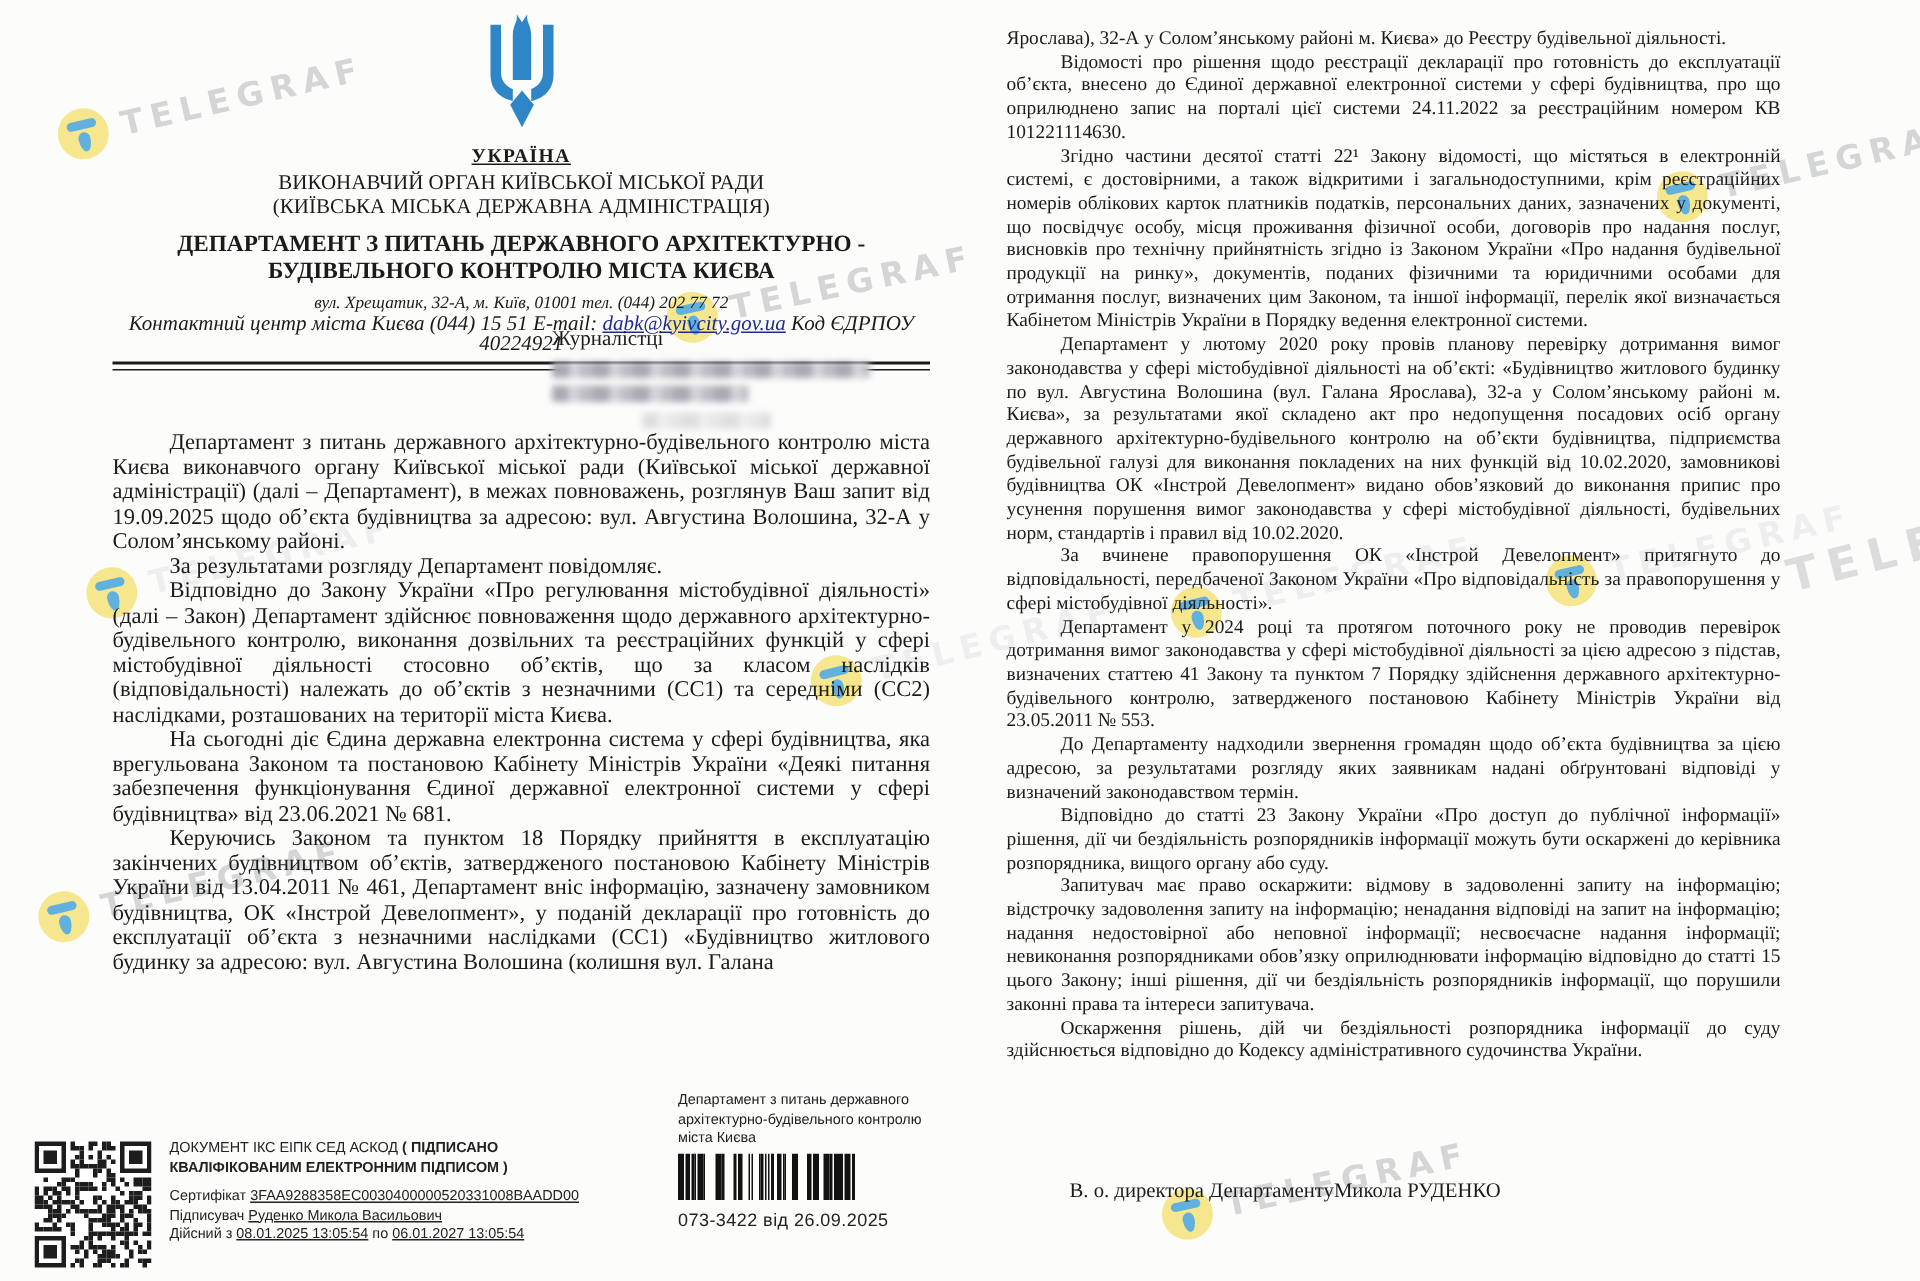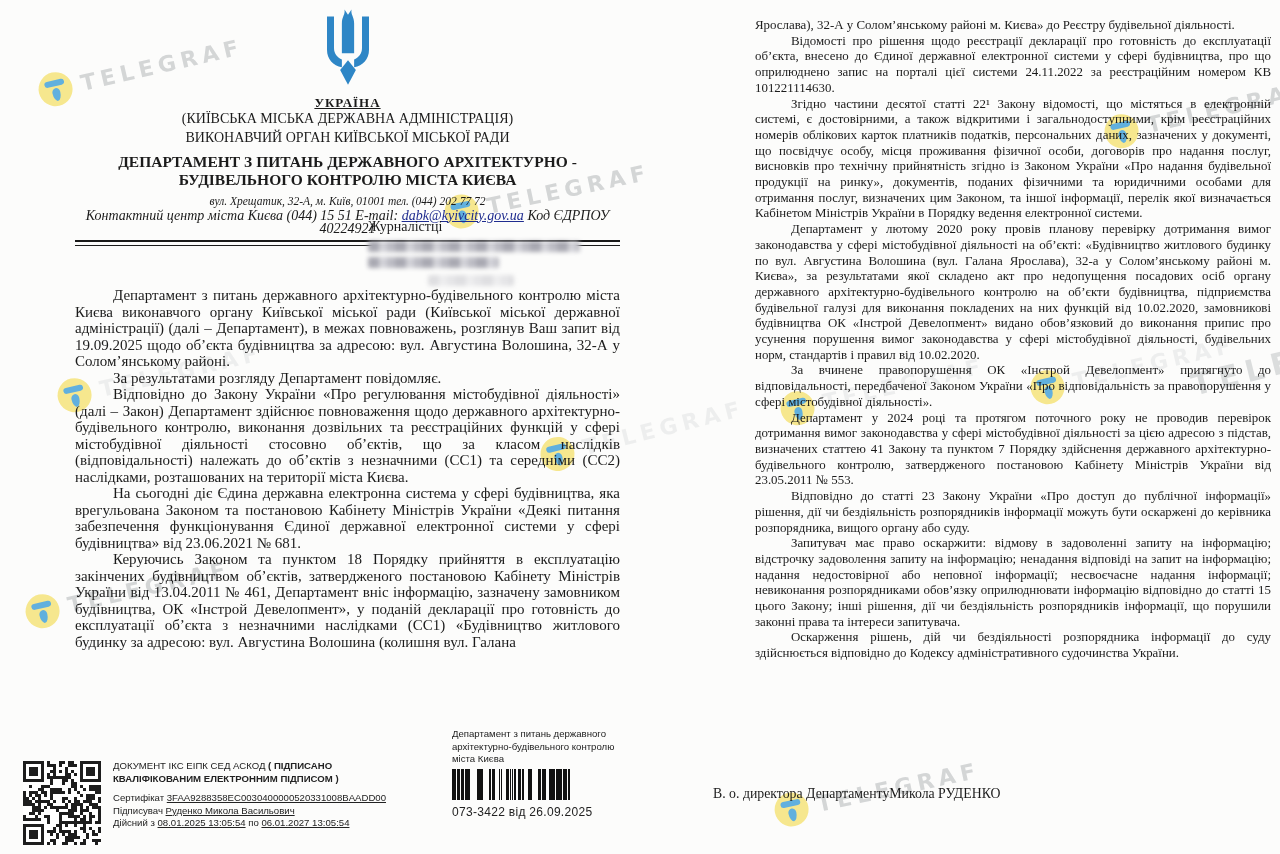--- a/index.html
+++ b/index.html
@@ -35,21 +35,21 @@
   .redact{height:11px;border-radius:2px;filter:blur(2.2px);
           background:repeating-linear-gradient(90deg,#a9a9b2 0 11px,#d2d2d8 11px 19px,#bcbcc4 19px 27px);}
   .redact.r1{width:212px;margin-top:6px;}
   .redact.r2{width:131px;margin-top:5px;}
   .redact.r3{width:86px;margin-top:7px;margin-left:60px;opacity:.35;}
   
   .col{position:absolute;}
   .col p{margin:0;text-align:justify;}
   .col-left{left:75px;top:287px;width:545px;}
   .col-left p{font-size:15px;line-height:16.5px;text-indent:38px;}
-  .col-right{left:755px;top:18px;width:516px;font-family:Liberation Serif, serif;}
+  .col-right{left:671px;top:18px;width:516px;font-family:Liberation Serif, serif;}
   .col-right p{font-size:12.9px;line-height:15.7px;text-indent:36px;}
   .col-right p.no-indent{text-indent:0;}
   
   .sig-row{position:absolute;left:713px;top:786px;width:516px;display:flex;
            font-size:13.8px;}
   
   .esign{position:absolute;left:23px;top:760px;display:flex;}
   .qr{width:78px;height:86px;}
   .esign-text{margin-left:12px;width:300px;font-family:"Liberation Sans",sans-serif;
               font-size:9.6px;line-height:12.5px;color:#222;}
@@ -114,22 +114,22 @@
       <svg class="emblem" viewBox="0 0 64 96">
         <g fill="#2e86c6">
           <path d="M28 4 c1 6 -3 8 -3 16 v34 h14 v-34 c0 -8 -4 -10 -3 -16 l-4 6 z"></path>
           <path d="M8 12 h8 v36 c0 7 4 11 9 13 v9 c-10 -2 -17 -9 -17 -20 z"></path>
           <path d="M56 12 h-8 v36 c0 7 -4 11 -9 13 v9 c10 -2 17 -9 17 -20 z"></path>
           <path d="M32 62 l9 11 -9 17 -9 -17 z"></path>
           <path d="M22 86 h20 v4 h-20 z" opacity=".0"></path>
         </g>
       </svg>
       <div class="country">УКРАЇНА</div>
+      <div class="org">ВИКОНАВЧИЙ ОРГАН КИЇВСЬКОЇ МІСЬКОЇ РАДИ</div>
       <div class="org" style="margin-top:0;">(КИЇВСЬКА МІСЬКА ДЕРЖАВНА АДМІНІСТРАЦІЯ)</div>
-      <div class="org">ВИКОНАВЧИЙ ОРГАН КИЇВСЬКОЇ МІСЬКОЇ РАДИ</div>
       <div class="dept">ДЕПАРТАМЕНТ З ПИТАНЬ ДЕРЖАВНОГО АРХІТЕКТУРНО -</div>
       <div class="dept" style="margin-top:0;">БУДІВЕЛЬНОГО КОНТРОЛЮ МІСТА КИЄВА</div>
       <div class="addr">вул. Хрещатик, 32-А, м. Київ, 01001 тел. (044) 202 77 72</div>
       <div class="addr2"><span>Контактний центр міста Києва (044) 15 51 E-mail: </span><span class="email-link">dabk@kyivcity.gov.ua</span><span> Код ЄДРПОУ 40224921</span></div>
       <div class="rule"></div>
     </div>
 
     <div class="recipient">
       <div class="recipient-label">Журналістці</div>
       <div class="redact r1"></div>
@@ -145,20 +145,21 @@
       <p>Керуючись Законом та пунктом 18 Порядку прийняття в експлуатацію закінчених будівництвом об’єктів, затвердженого постановою Кабінету Міністрів України від 13.04.2011 № 461, Департамент вніс інформацію, зазначену замовником будівництва, ОК «Інстрой Девелопмент», у поданій декларації про готовність до експлуатації об’єкта з незначними наслідками (СС1) «Будівництво житлового будинку за адресою: вул. Августина Волошина (колишня вул. Галана</p>
     </div>
 
     <div class="col col-right">
       <p class="no-indent">Ярослава), 32-А у Солом’янському районі м. Києва» до Реєстру будівельної діяльності.</p>
       <p>Відомості про рішення щодо реєстрації декларації про готовність до експлуатації об’єкта, внесено до Єдиної державної електронної системи у сфері будівництва, про що оприлюднено запис на порталі цієї системи 24.11.2022 за реєстраційним номером КВ 101221114630.</p>
       <p>Згідно частини десятої статті 22¹ Закону відомості, що містяться в електронній системі, є достовірними, а також відкритими і загальнодоступними, крім реєстраційних номерів облікових карток платників податків, персональних даних, зазначених у документі, що посвідчує особу, місця проживання фізичної особи, договорів про надання послуг, висновків про технічну прийнятність згідно із Законом України «Про надання будівельної продукції на ринку», документів, поданих фізичними та юридичними особами для отримання послуг, визначених цим Законом, та іншої інформації, перелік якої визначається Кабінетом Міністрів України в Порядку ведення електронної системи.</p>
       <p>Департамент у лютому 2020 року провів планову перевірку дотримання вимог законодавства у сфері містобудівної діяльності на об’єкті: «Будівництво житлового будинку по вул. Августина Волошина (вул. Галана Ярослава), 32-а у Солом’янському районі м. Києва», за результатами якої складено акт про недопущення посадових осіб органу державного архітектурно-будівельного контролю на об’єкти будівництва, підприємства будівельної галузі для виконання покладених на них функцій від 10.02.2020, замовникові будівництва ОК «Інстрой Девелопмент» видано обов’язковий до виконання припис про усунення порушення вимог законодавства у сфері містобудівної діяльності, будівельних норм, стандартів і правил від 10.02.2020.</p>
       <p>За вчинене правопорушення ОК «Інстрой Девелопмент» притягнуто до відповідальності, передбаченої Законом України «Про відповідальність за правопорушення у сфері містобудівної діяльності».</p>
       <p>Департамент у 2024 році та протягом поточного року не проводив перевірок дотримання вимог законодавства у сфері містобудівної діяльності за цією адресою з підстав, визначених статтею 41 Закону та пунктом 7 Порядку здійснення державного архітектурно-будівельного контролю, затвердженого постановою Кабінету Міністрів України від 23.05.2011 № 553.</p>
+      <p>До Департаменту надходили звернення громадян щодо об’єкта будівництва за цією адресою, за результатами розгляду яких заявникам надані обґрунтовані відповіді у визначений законодавством термін.</p>
       <p>Відповідно до статті 23 Закону України «Про доступ до публічної інформації» рішення, дії чи бездіяльність розпорядників інформації можуть бути оскаржені до керівника розпорядника, вищого органу або суду.</p>
       <p>Запитувач має право оскаржити: відмову в задоволенні запиту на інформацію; відстрочку задоволення запиту на інформацію; ненадання відповіді на запит на інформацію; надання недостовірної або неповної інформації; несвоєчасне надання інформації; невиконання розпорядниками обов’язку оприлюднювати інформацію відповідно до статті 15 цього Закону; інші рішення, дії чи бездіяльність розпорядників інформації, що порушили законні права та інтереси запитувача.</p>
       <p>Оскарження рішень, дій чи бездіяльності розпорядника інформації до суду здійснюється відповідно до Кодексу адміністративного судочинства України.</p>
     </div>
 
     <div class="sig-row">
       <span>В. о. директора Департаменту</span>
       <span>Микола РУДЕНКО</span>
     </div>
 

